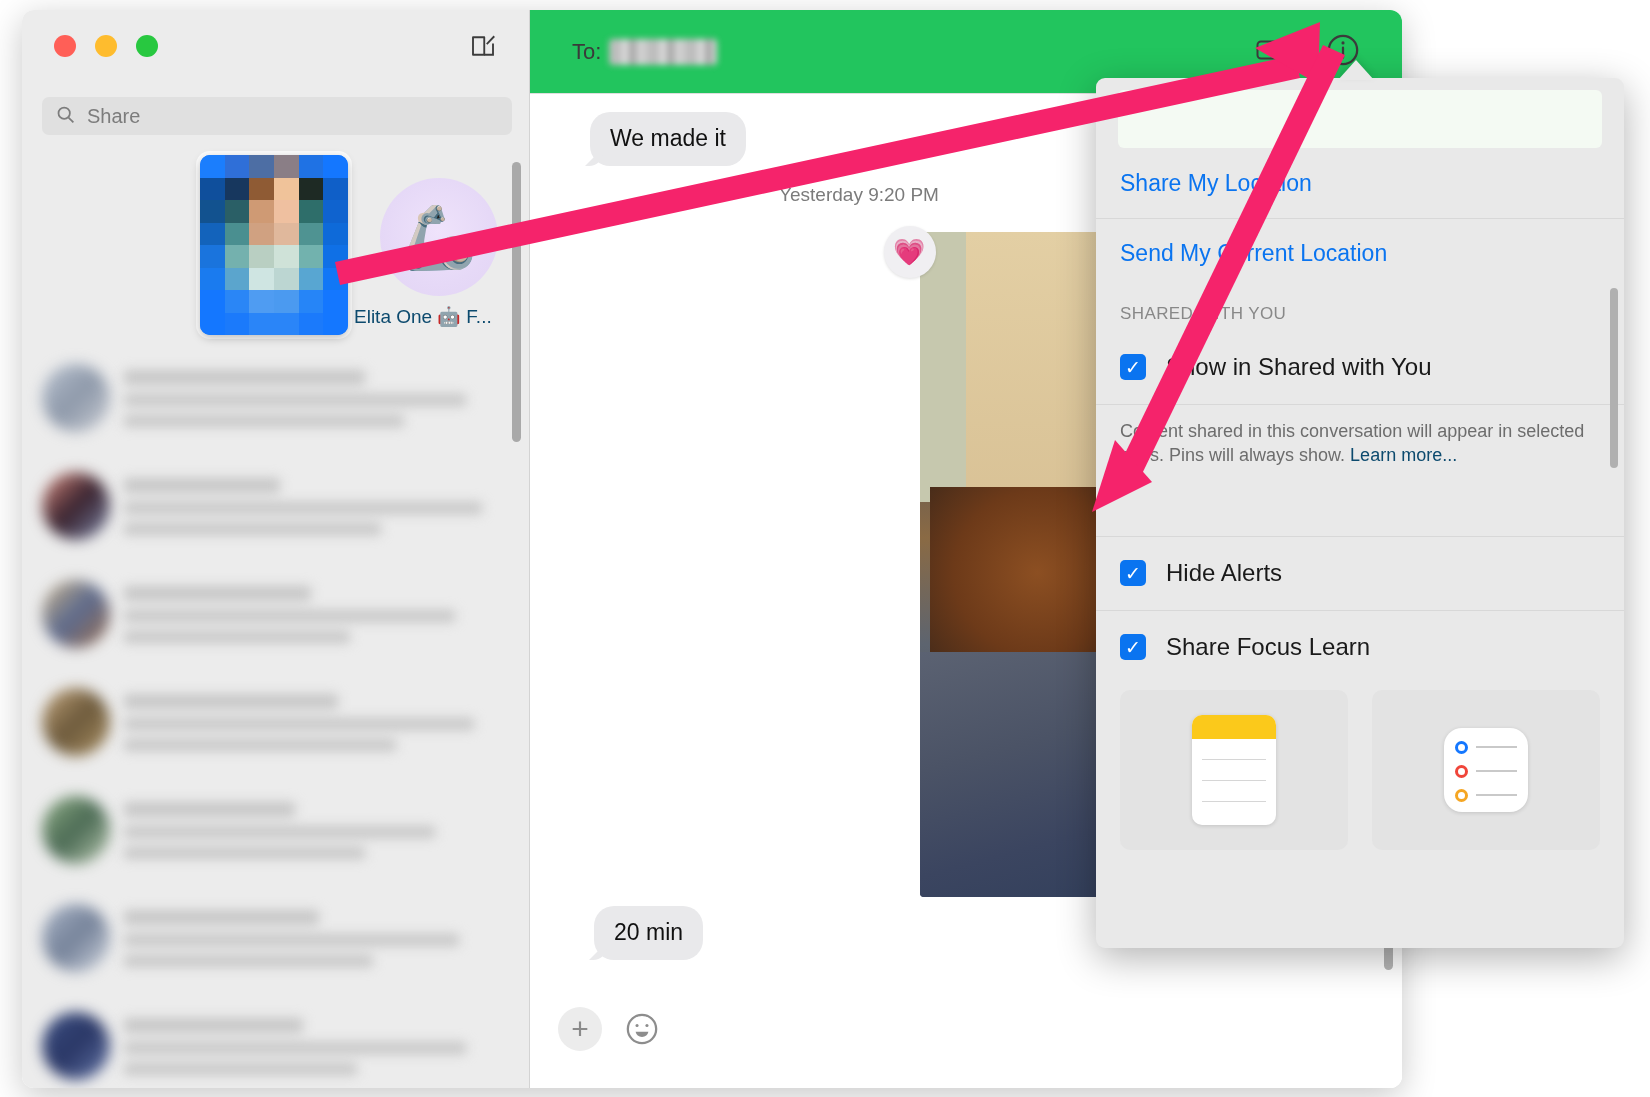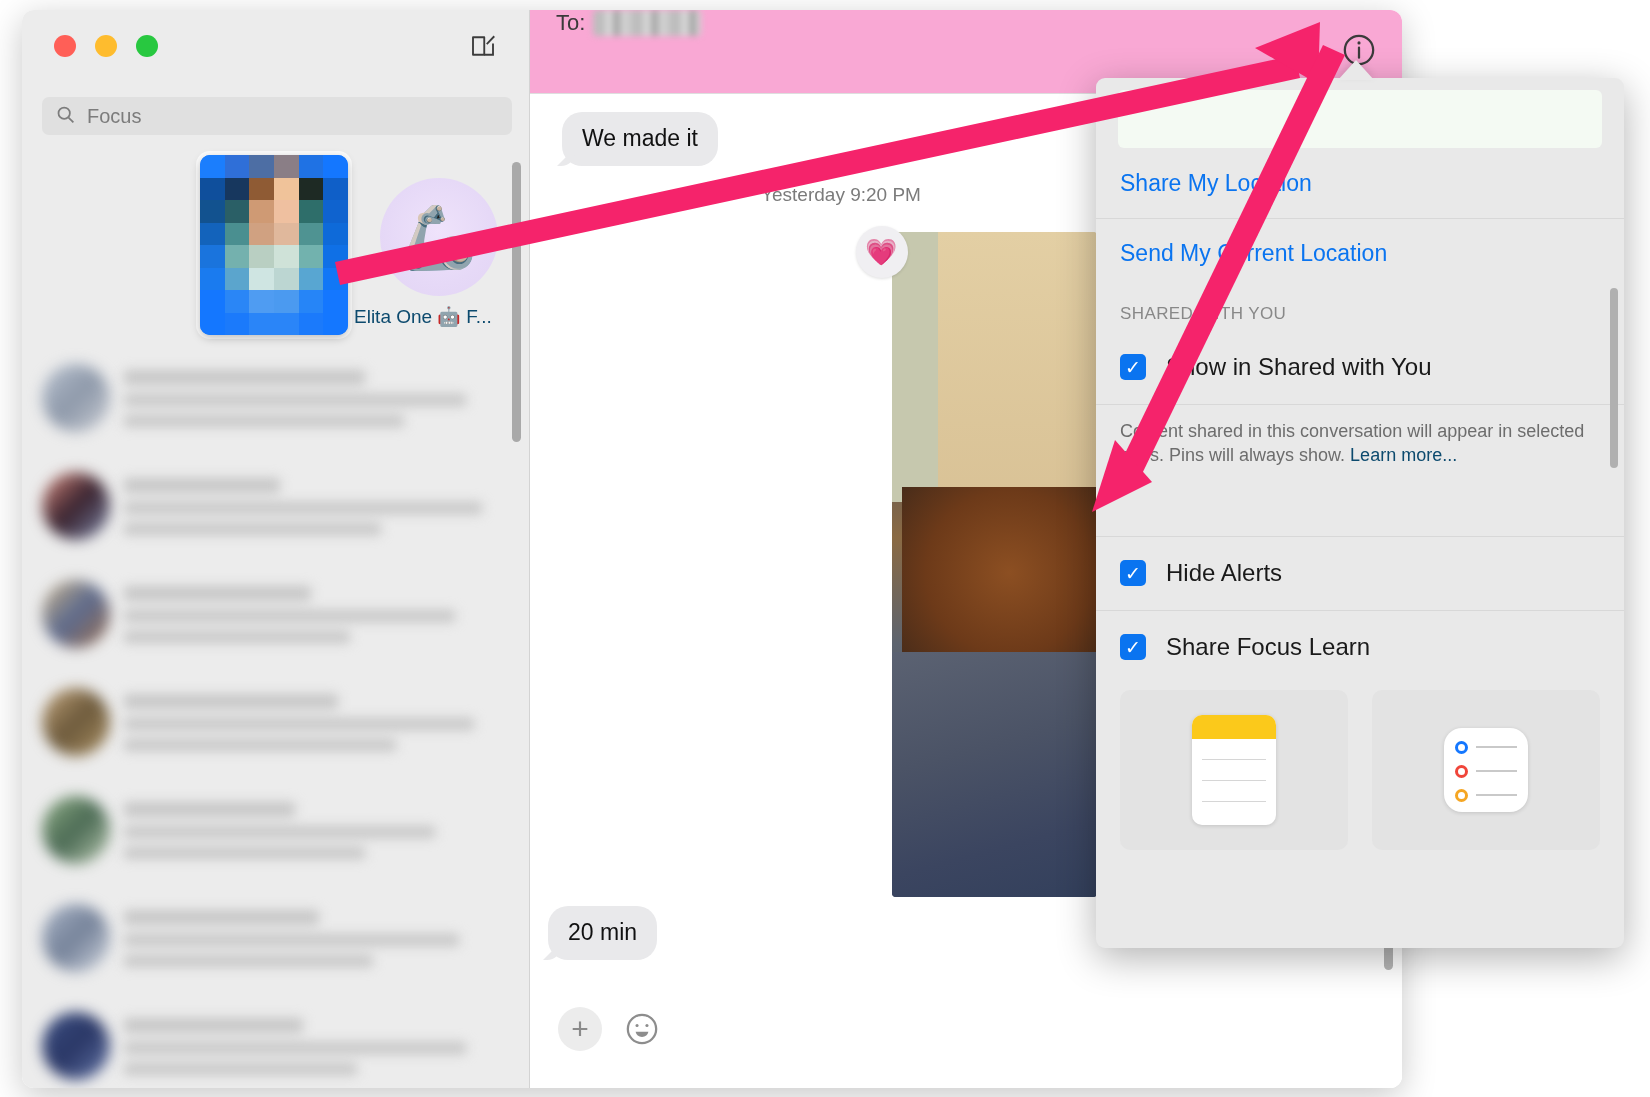--- a/index.html
+++ b/index.html
@@ -66,31 +66,31 @@
   .memoji-name{
     position:absolute; left:332px; top:295px; width:150px;
     font-size:19px; color:#0c4a6e; white-space:nowrap; overflow:hidden;
   }
   .sb-scroll{position:absolute; right:8px; top:152px; width:9px; height:280px; background:#a9a9a9; border-radius:5px;}
 
   
   .chat{position:relative; flex:1; background:#fff; height:100%;}
   .chat-header{
     position:relative; height:84px; border-bottom:1px solid #dedede;
-    display:flex; padding:0 26px; background:#f9a8d4;
+    display:flex; align-items:center; padding:0 42px; background:#22c55e;
   }
   .to-label{font-size:22px; color:#3a3a3a; margin-right:8px;}
   .redacted{
     width:108px; height:26px; border-radius:4px;
     background:repeating-linear-gradient(90deg,#bdbdbd 0 12px,#d6d6d6 12px 20px,#a8a8a8 20px 27px,#cfcfcf 27px 38px);
     filter:blur(3.2px);
   }
   .hdr-icons{margin-left:auto; display:flex; align-items:center; gap:34px;}
 
-  .msgs{position:relative; height:calc(100% - 84px - 118px); padding:18px 32px 0;}
+  .msgs{position:relative; height:calc(100% - 84px - 118px); padding:18px 24px 0;margin-left:36px;}
   .bubble{
     display:inline-block; background:#e9e9eb; color:#111;
     font-size:23px; line-height:1; padding:15px 20px 16px;
     border-radius:20px; position:relative;
   }
   .bubble:after{
     content:""; position:absolute; left:-5px; bottom:0; width:18px; height:18px;
     background:#e9e9eb; border-bottom-right-radius:14px;
     clip-path:polygon(100% 0,100% 100%,0 100%);
   }
@@ -106,21 +106,21 @@
   .ph-wall{position:absolute; left:0; top:0; width:50px; height:270px; background:#c6c8ae;}
   .ph-dog{position:absolute; left:10px; top:255px; width:195px; height:190px;
     background:radial-gradient(ellipse at 55% 45%, #8c4f22 0%, #6d3a19 55%, #40291a 100%);}
   .ph-bed{position:absolute; left:0; top:420px; right:0; bottom:0;
     background:linear-gradient(165deg,#5b6272 0%,#4b5366 40%,#3b4560 75%,#33405c 100%);}
   .tapback{
     position:absolute; left:294px; top:-6px; width:52px; height:52px; border-radius:50%;
     background:#f0eff2; display:flex; align-items:center; justify-content:center; font-size:26px;
     box-shadow:0 1px 3px rgba(0,0,0,.12);
   }
-  .late{position:absolute; left:18px; bottom:10px;}
+  .late{position:absolute; left:28px; bottom:10px;}
 
   .composer{
     position:absolute; left:0; right:0; bottom:0; height:118px;
     display:flex; align-items:center; gap:18px; padding:0 28px; background:#fff;
   }
   .plus{
     width:44px; height:44px; border-radius:50%; background:#ececec;
     display:flex; align-items:center; justify-content:center; font-size:30px; color:#8a8a8a;
   }
   .inputbar{
@@ -219,21 +219,21 @@
         </svg>
       </div>
 
       <div class="searchwrap">
         <span>
           <svg width="21" height="21" viewBox="0 0 24 24" fill="none" stroke="#7c7c7c" stroke-width="2">
             <circle cx="10.5" cy="10.5" r="6.5"></circle>
               <path d="M15.5 15.5 21 21"></path>
           </svg>
         </span>
-        <span class="ph">Focus</span>
+        <span class="ph">Share</span>
       </div>
 
       <div class="convlist">
 
         <div class="conv" style="margin-top:196px">
           <div class="avatar-blur" style="background:linear-gradient(135deg,#b9c2cf,#8e99aa,#c9ccd3)"></div>
           <div class="lines">
               <i style="width:62%;height:15px"></i>
               <i style="width:88%;height:12px"></i>
               <i style="width:72%;height:12px"></i>

